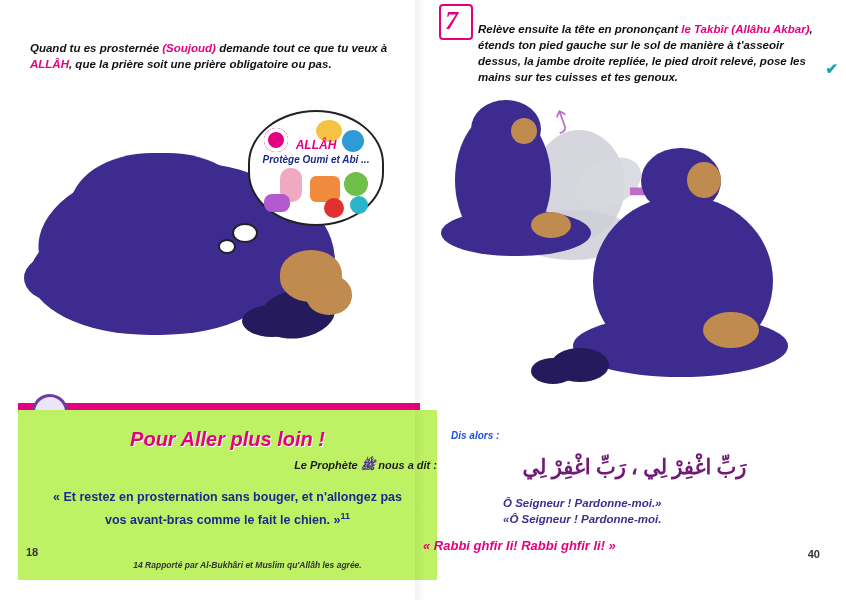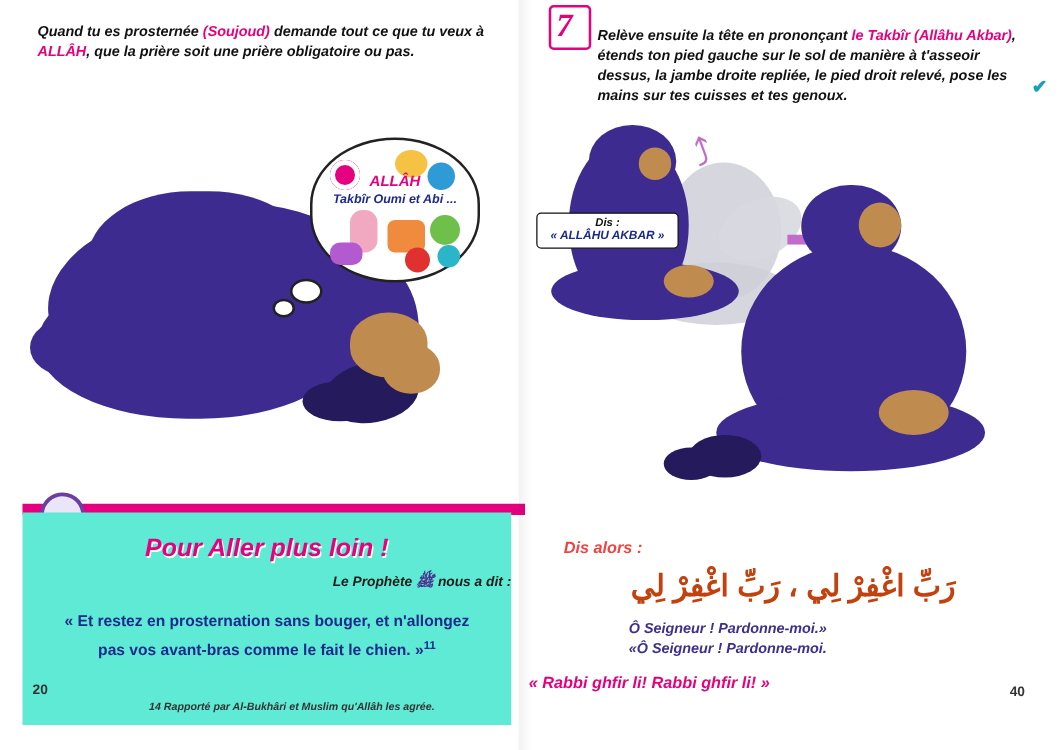--- a/index.html
+++ b/index.html
@@ -6,21 +6,21 @@
   body{
     width:846px;height:600px;
     background:#ffffff;
     font-family:"Liberation Sans", sans-serif;
     overflow:hidden;
     position:relative;
   }
   .page{position:absolute;top:0;left:0;width:846px;height:600px;}
 
   
-  .txt{position:absolute;}
+  .txt{position:absolute;margin-top:22px;}
 
   
   #left-page{position:absolute;left:0;top:0;width:423px;height:600px;}
   #left-para1{
     left:30px;top:18px;width:380px;
     font-size:11.5px;line-height:16px;
     font-weight:bold;font-style:italic;color:#111;
   }
   #left-para2{
     left:30px;top:70px;width:380px;
@@ -70,21 +70,22 @@
   #toy4{left:30px;top:56px;width:22px;height:34px;background:#f0a9c0;border-radius:10px;}
   #toy5{left:60px;top:64px;width:30px;height:26px;background:#f08a3c;border-radius:6px;}
   #toy6{left:94px;top:60px;width:24px;height:24px;background:#6fbf4b;}
   #toy7{left:14px;top:82px;width:26px;height:18px;background:#b35ad1;border-radius:8px;}
   #toy8{left:74px;top:86px;width:20px;height:20px;background:#e03030;}
   #toy9{left:100px;top:84px;width:18px;height:18px;background:#2bb5c8;}
 
   
   #pink-box{
     position:absolute;left:18px;top:410px;width:391px;height:170px;
-    background:#5eead4;
+    background:#bef264;
+    padding-left:28px;
   }
   #pink-top-strip{position:absolute;left:18px;top:403px;width:402px;height:9px;background:#e4007f;}
   #magnifier{
     position:absolute;left:32px;top:394px;width:30px;height:30px;
     border:3px solid #6a3fa0;border-radius:50%;background:#eae6f7;
     transform:rotate(-20deg);
   }
   #magnifier:after{
     content:"";position:absolute;left:22px;top:24px;width:14px;height:5px;
     background:#6a3fa0;border-radius:3px;transform:rotate(40deg);
@@ -156,26 +157,26 @@
   #r2-head{position:absolute;left:218px;top:48px;width:80px;height:66px;border-radius:40px/34px;background:#3d2b90;}
   #r2-face{position:absolute;left:264px;top:62px;width:34px;height:36px;border-radius:50%;background:#c08b4e;}
   #r2-body{position:absolute;left:170px;top:96px;width:180px;height:170px;border-radius:90px/85px;background:#3d2b90;}
   #r2-lap{position:absolute;left:150px;top:215px;width:215px;height:62px;border-radius:108px/31px;background:#3d2b90;}
   #r2-hand{position:absolute;left:280px;top:212px;width:56px;height:36px;border-radius:28px/18px;background:#c08b4e;}
   #r2-foot{position:absolute;left:128px;top:248px;width:58px;height:34px;border-radius:29px/17px;background:#241a5c;}
   #r2-foot2{position:absolute;left:108px;top:258px;width:44px;height:26px;border-radius:22px/13px;background:#241a5c;}
 
   
   #dis-alors{
-    position:absolute;left:28px;top:430px;font-size:13px;font-weight:bold;font-style:italic;color:#ef4444;
+    position:absolute;left:28px;top:430px;font-size:10px;font-weight:bold;font-style:italic;color:#1d4ed8;
   }
   #arabic{
     position:absolute;left:0;right:0;top:455px;text-align:center;
-    font-size:24px;color:#c2410c;font-weight:bold;direction:rtl;
-    font-family:Liberation Sans, sans-serif;
+    font-size:21px;color:#701a75;font-weight:bold;direction:rtl;
+    font-family:Liberation Serif, serif;
   }
   #trad1{
     position:absolute;left:80px;top:495px;width:300px;
     font-size:11.5px;line-height:16px;font-weight:bold;font-style:italic;color:#3b2f8f;
   }
   #translit{
     position:absolute;left:0;right:0;top:538px;text-align:left;
     font-size:13px;font-weight:bold;font-style:italic;color:#e4007f;
   }
   #page-num-right{
@@ -211,41 +212,41 @@
         <div class="toy" id="toy1"></div>
         <div class="toy" id="toy2"></div>
         <div class="toy" id="toy3"></div>
         <div class="toy" id="toy4"></div>
         <div class="toy" id="toy5"></div>
         <div class="toy" id="toy6"></div>
         <div class="toy" id="toy7"></div>
         <div class="toy" id="toy8"></div>
         <div class="toy" id="toy9"></div>
         <div class="allah">ALLÂH</div>
-        <div class="prot">Takbîr Oumi et Abi ...</div>
+        <div class="prot">Protège Oumi et Abi ...</div>
       </div>
       <div id="bub-t1"></div>
       <div id="bub-t2"></div>
     </div>
 
     <div id="pink-top-strip"></div>
     <div id="magnifier"></div>
 
     <div id="pink-box">
       <div id="pink-title">Pour Aller plus loin !</div>
       <div id="pink-sub">
         <span>Le Prophète </span><span class="seal">ﷺ</span><span> nous a dit :</span>
       </div>
       <div id="pink-quote">
         <span>« Et restez en prosternation sans bouger, et n'allongez pas vos avant-bras comme le fait le chien. »</span><span class="ref">11</span>
       </div>
       <div id="pink-footnote">14 Rapporté par Al-Bukhâri et Muslim qu'Allâh les agrée.</div>
     </div>
 
-    <div id="page-num-left">20</div>
+    <div id="page-num-left">18</div>
   </div>
 
   <div id="scan-edge"></div>
 
   <div id="right-page">
 
     <div id="step-num-box"></div>
     <div id="step-num">7</div>
 
     <div id="right-para">
@@ -262,24 +263,20 @@
 
       <div id="r1-body"></div>
       <div id="r1-head"></div>
       <div id="r1-face"></div>
       <div id="r1-lap"></div>
       <div id="r1-hand"></div>
 
       <div id="arrow-up">⤴</div>
       <div id="arrow-right">➡</div>
 
-      <div id="dis-label">
-        <span class="l1">Dis :</span>
-        <span class="l2">« ALLÂHU AKBAR »</span>
-      </div>
 
       <div id="r2-head"></div>
       <div id="r2-face"></div>
       <div id="r2-body"></div>
       <div id="r2-lap"></div>
       <div id="r2-hand"></div>
       <div id="r2-foot"></div>
       <div id="r2-foot2"></div>
     </div>
 

